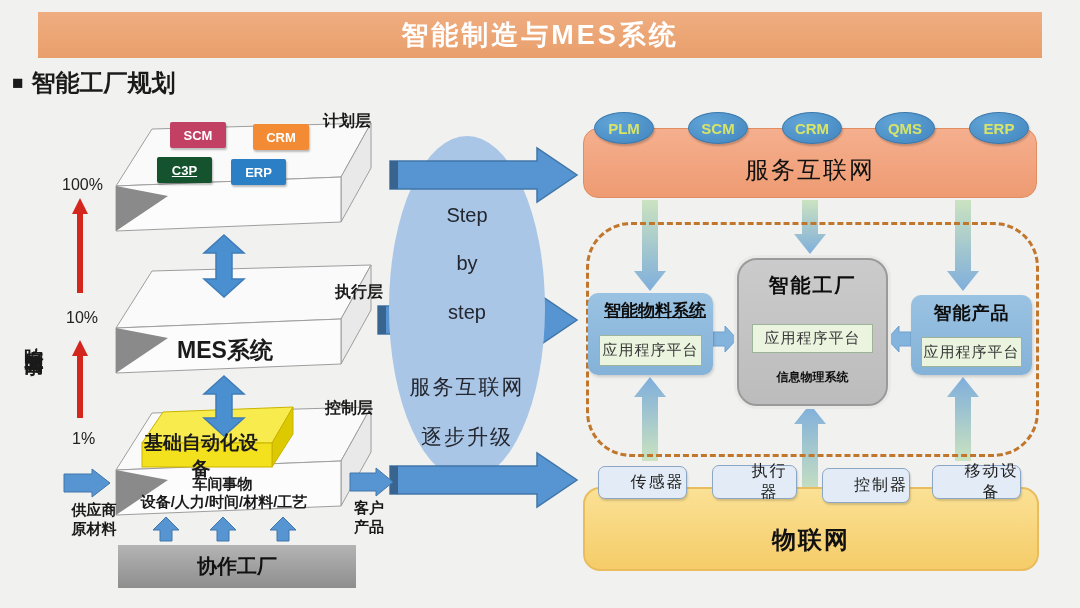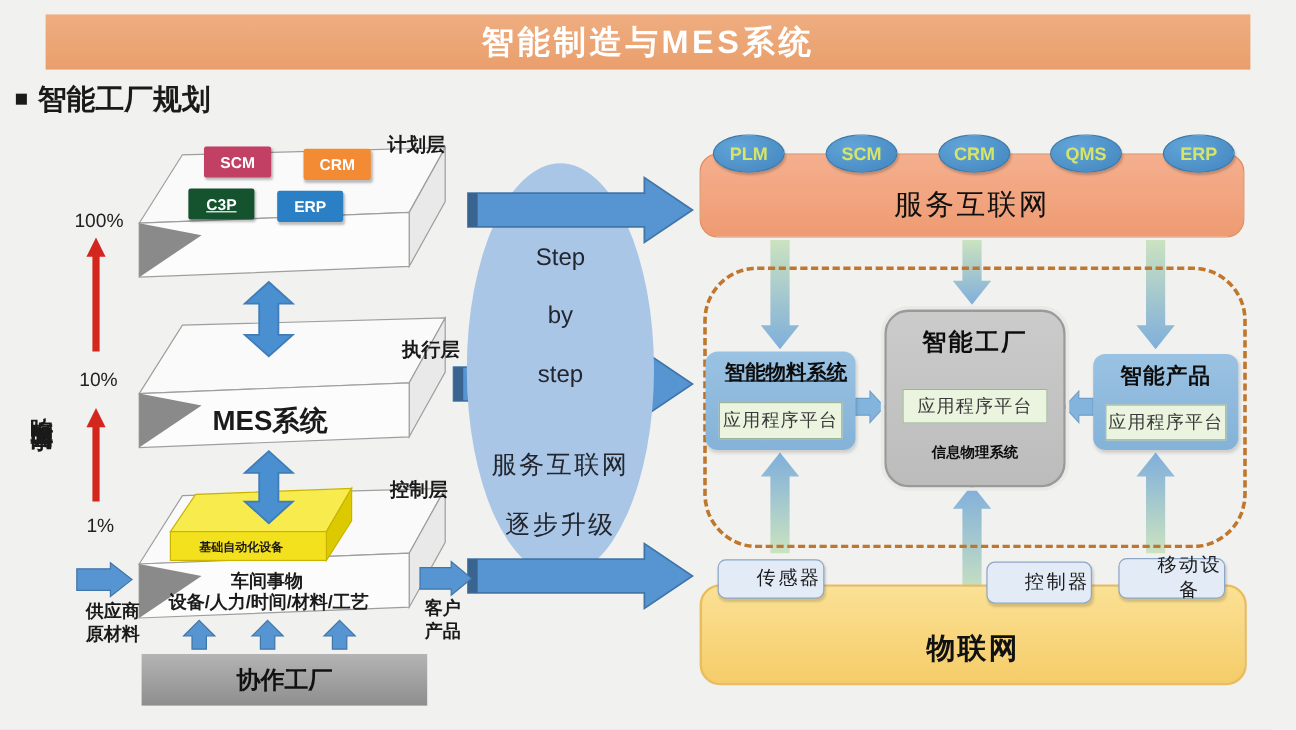--- a/index.html
+++ b/index.html
@@ -170,21 +170,21 @@
   <div class="abs ui ctr layer-tag" style="left:324px;top:254px;margin-top:28px;">执行层</div>
   <div class="abs ui ctr layer-tag" style="left:314px;top:398px;">控制层</div>
 
   <div class="abs ui ctr chip scm" style="left:170px;top:122px;width:56px;">SCM</div>
   <div class="abs ui ctr chip crm" style="left:253px;top:124px;width:56px;">CRM</div>
   <div class="abs ui ctr chip c3p" style="left:157px;top:157px;width:55px;">C3P</div>
   <div class="abs ui ctr chip erp" style="left:231px;top:159px;width:55px;">ERP</div>
 
   <div class="abs ui ctr slab-caption" style="left:130px;top:338px;width:190px;height:24px;font-size:23px;">MES系统</div>
 
-  <div class="abs ui ctr slab-caption" style="left:142px;top:446px;width:118px;height:20px;font-size:10px;">基础自动化设备</div>
+  <div class="abs ui ctr slab-caption" style="left:142px;top:446px;width:118px;height:20px;font-size:19px;">基础自动化设备</div>
   <div class="abs ui ctr slab-caption" style="left:130px;top:476px;width:185px;height:17px;font-size:15px;">车间事物</div>
   <div class="abs ui ctr slab-caption" style="left:118px;top:494px;width:212px;height:17px;font-size:15px;">设备/人力/时间/材料/工艺</div>
 
   <div class="abs ui ctr flow-text" style="left:66px;top:500px;width:56px;flex-direction:column;">
     <span>供应商</span>
     <span>原材料</span>
   </div>
   <div class="abs ui ctr flow-text" style="left:346px;top:498px;width:46px;flex-direction:column;">
     <span>客户</span>
     <span>产品</span>
@@ -217,16 +217,17 @@
     <div class="abs ctr cps-title" style="left:0;top:104px;width:147px;height:26px;font-size:12px;">信息物理系统</div>
   </div>
 
   <div class="abs ui cps-box" style="left:911px;top:295px;width:121px;height:80px;">
     <div class="abs ctr cps-title" style="left:0;top:7px;width:121px;height:22px;font-size:18px;letter-spacing:1px;">智能产品</div>
     <div class="abs ctr platform" style="left:10px;top:42px;width:99px;height:28px;">应用程序平台</div>
   </div>
 
   <div class="abs ui ctr iot-box">物联网</div>
   <div class="abs ui ctr device" style="left:598px;top:466px;width:89px;height:33px;">传感器</div>
+  <div class="abs ui ctr device" style="left:712px;top:465px;width:85px;height:34px;">执行器</div>
   <div class="abs ui ctr device" style="left:822px;top:468px;width:88px;height:35px;">控制器</div>
   <div class="abs ui ctr device" style="left:932px;top:465px;width:89px;height:34px;">移动设备</div>
 
 </div>
 
 </body></html>

